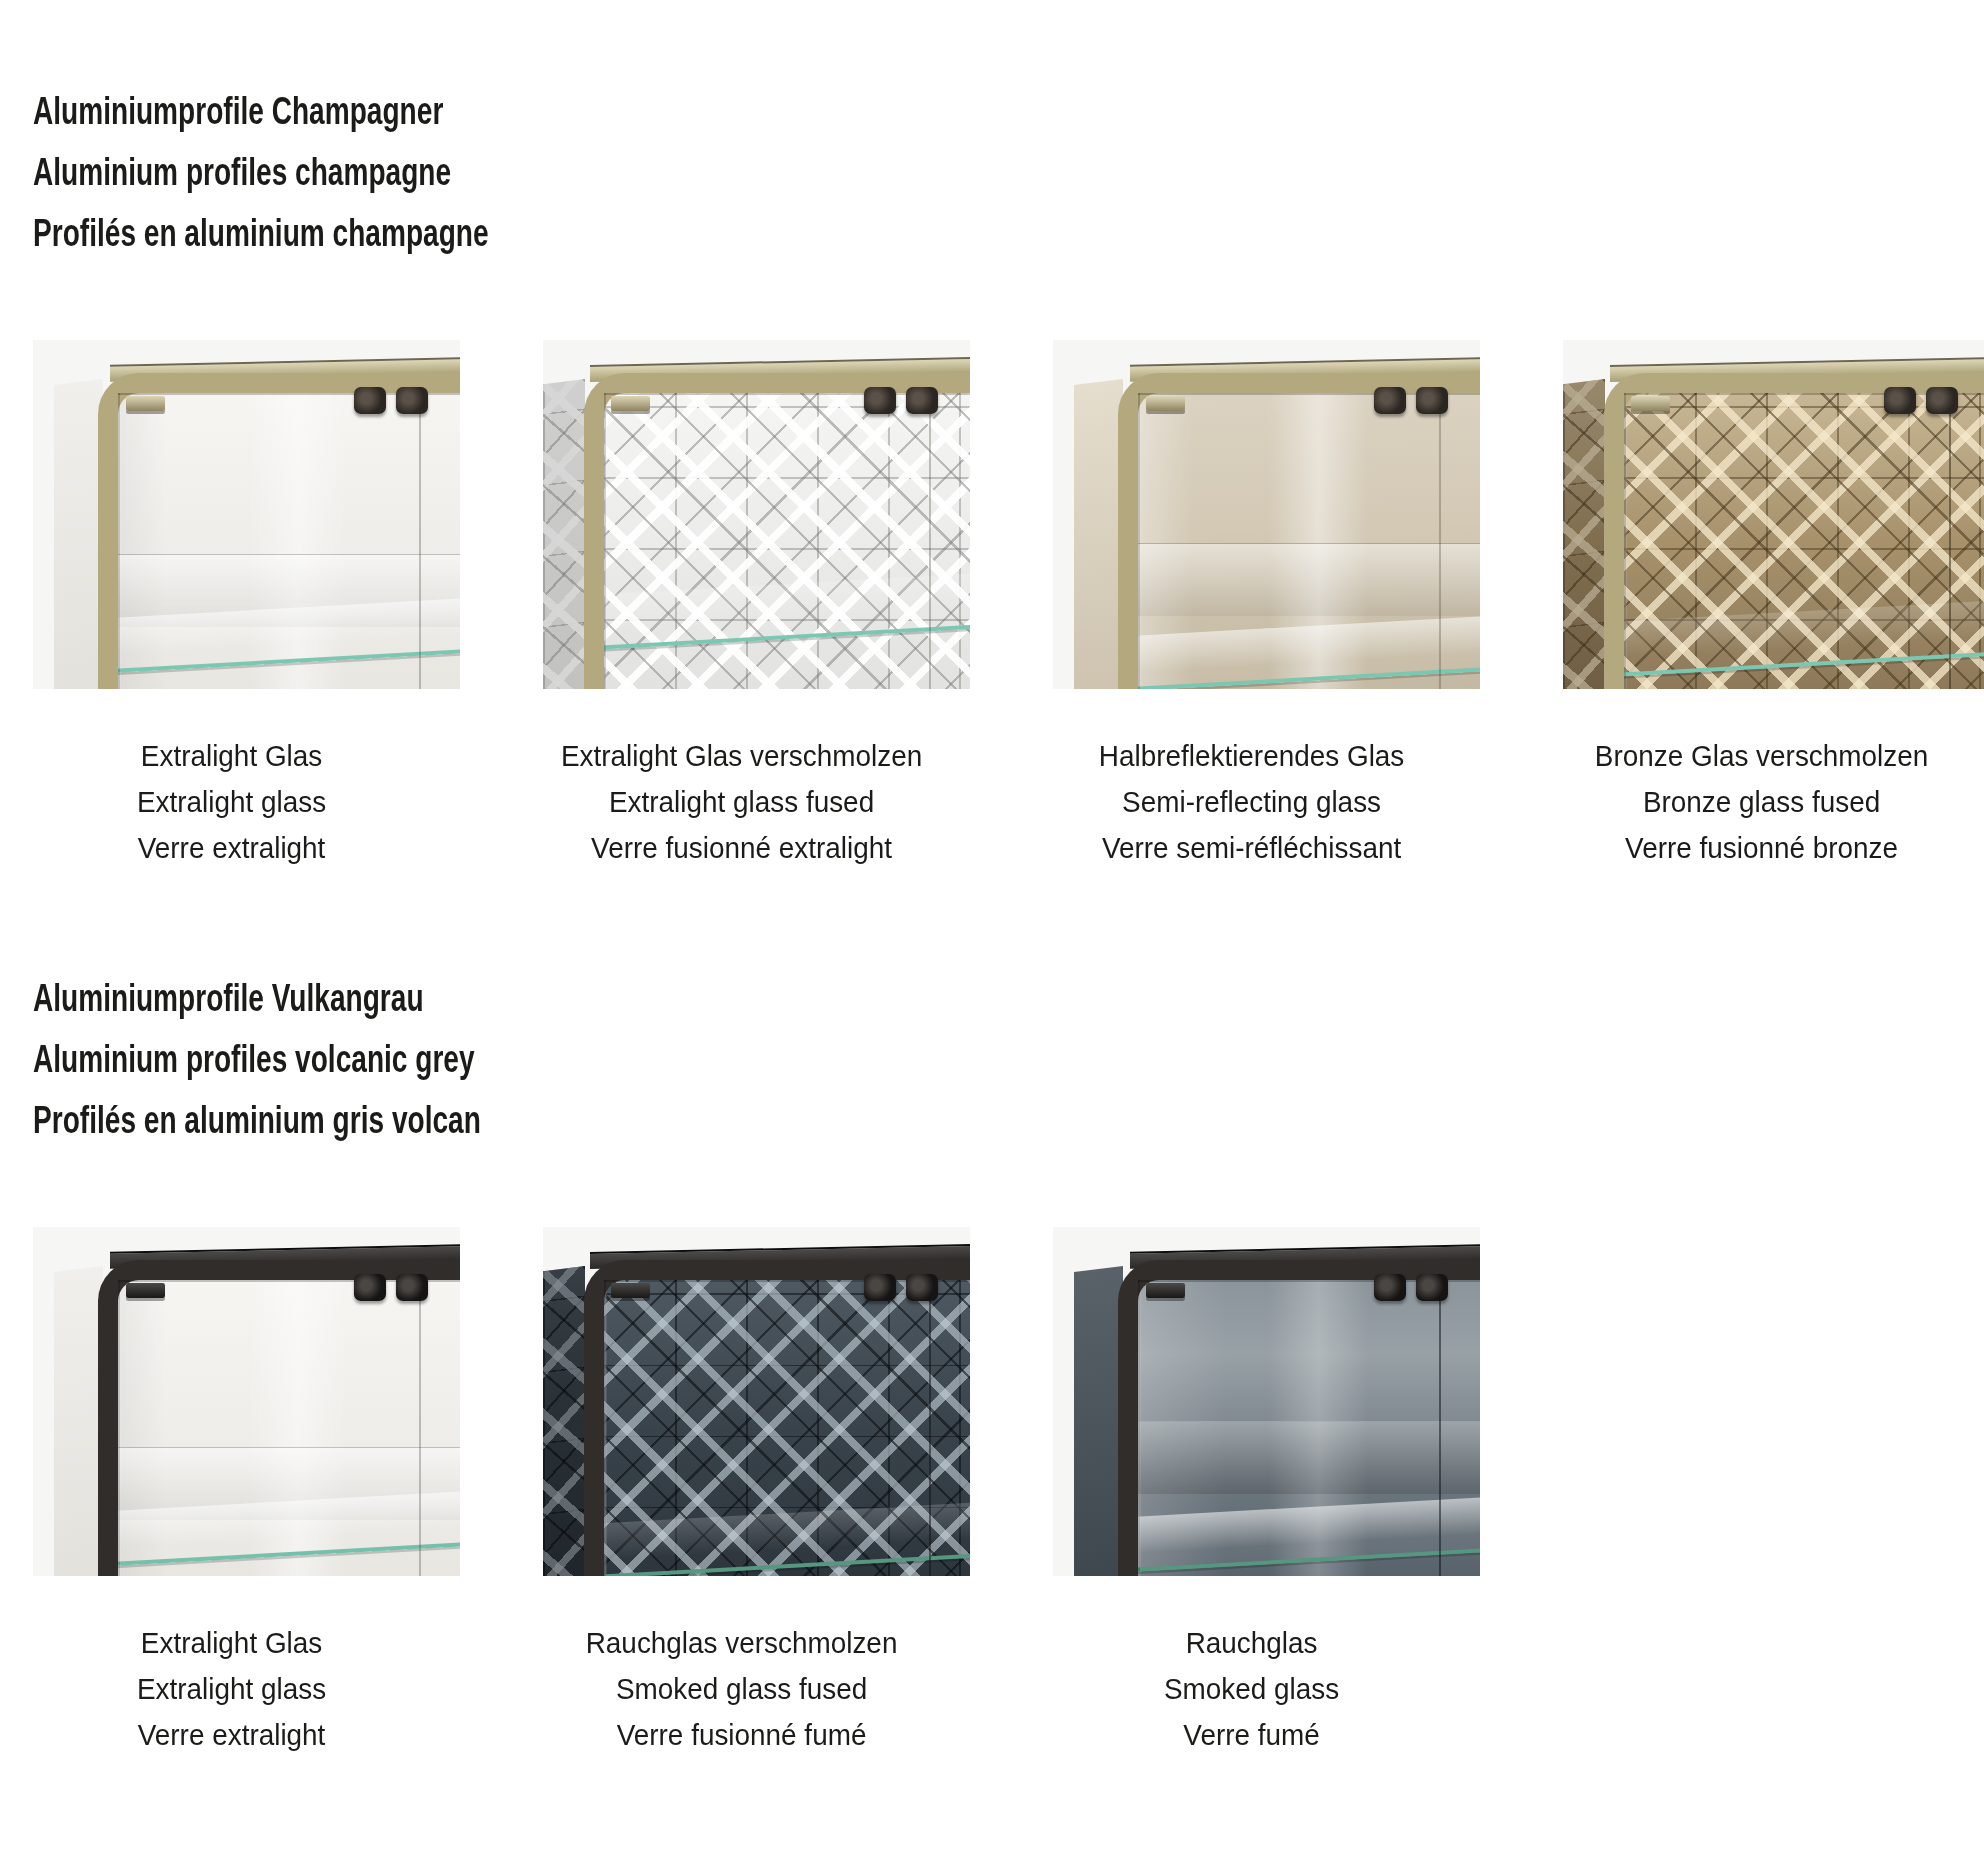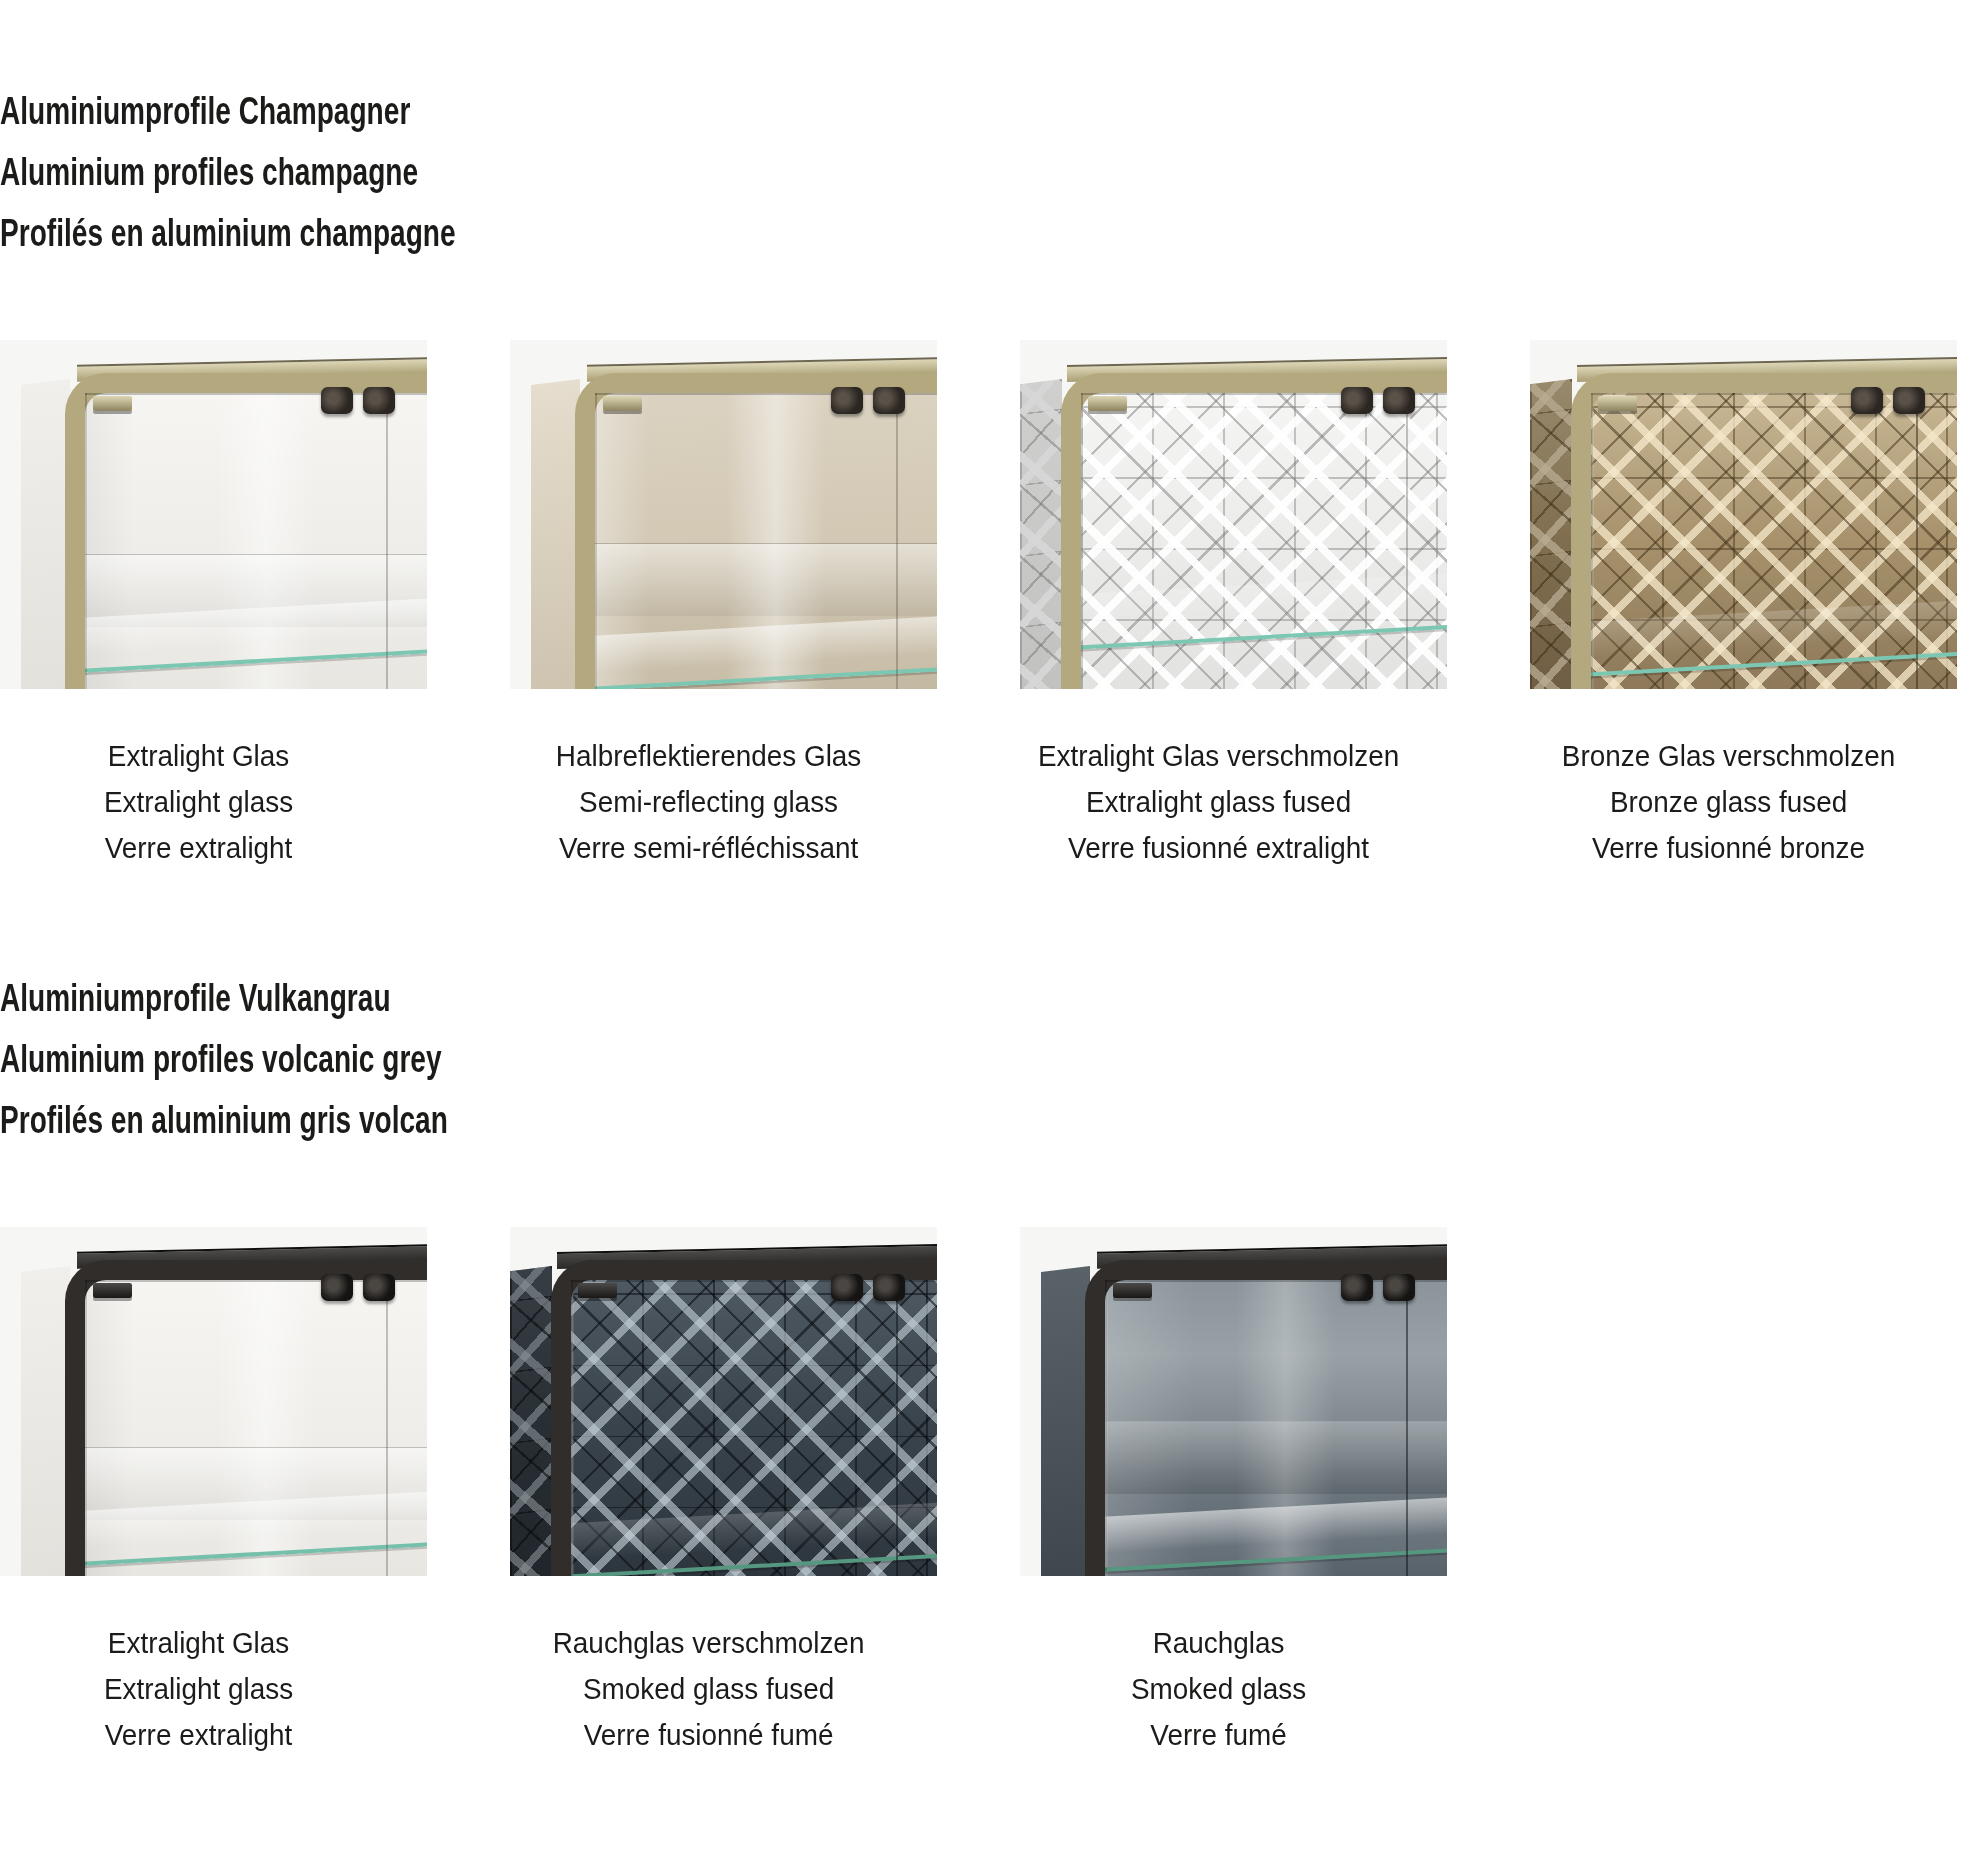--- a/index.html
+++ b/index.html
@@ -1,18 +1,18 @@
 <!DOCTYPE html>
 <html style="font-size:12px"><head>
 <meta charset="utf-8">
 <style>
   * { margin:0; padding:0; box-sizing:border-box; }
   html,body { width:1985px; height:1866px; background:#ffffff; overflow:hidden;
               font-family:"Liberation Sans", sans-serif; color:#1b1b19; }
-  .wrap { }
+  .wrap { padding-left:33px; }
 
   
   .sec-heading { margin-top:80px; }
   .sec-heading.second { margin-top:96px; }
   .h-line { display:block; font-size:39px; font-weight:700; line-height:61px;
             letter-spacing:0px; transform:scaleX(.72); transform-origin:0 50%;
             white-space:nowrap; }
 
   
   .row { display:flex; gap:83px; margin-top:77px; }
@@ -145,58 +145,58 @@
           <div class="hinge h2"></div>
         </div>
         <figcaption class="caption">
           <span class="cap-line">Extralight Glas</span>
           <span class="cap-line">Extralight glass</span>
           <span class="cap-line">Verre extralight</span>
         </figcaption>
       </figure>
 
       <figure class="card">
+        <div class="photo g-fused-xl fused">
+          <div class="side-pane"></div>
+          <div class="lid"></div>
+          <div class="front">
+            <div class="shelf" style="top:64%"></div>
+            <div class="doorline"></div>
+          </div>
+          <div class="corner-frame"></div>
+          <div class="bracket"></div>
+          <div class="hinge h1"></div>
+          <div class="hinge h2"></div>
+        </div>
+        <figcaption class="caption">
+          <span class="cap-line">Extralight Glas verschmolzen</span>
+          <span class="cap-line">Extralight glass fused</span>
+          <span class="cap-line">Verre fusionné extralight</span>
+        </figcaption>
+      </figure>
+
+      <figure class="card">
         <div class="photo g-semi">
           <div class="side-pane"></div>
           <div class="lid"></div>
           <div class="front">
             <div class="streak"></div>
             <div class="backline" style="top:50%"></div>
             <div class="shelf" style="top:78%"></div>
             <div class="doorline"></div>
           </div>
           <div class="corner-frame"></div>
           <div class="bracket"></div>
           <div class="hinge h1"></div>
           <div class="hinge h2"></div>
         </div>
         <figcaption class="caption">
           <span class="cap-line">Halbreflektierendes Glas</span>
           <span class="cap-line">Semi-reflecting glass</span>
           <span class="cap-line">Verre semi-réfléchissant</span>
-        </figcaption>
-      </figure>
-
-      <figure class="card">
-        <div class="photo g-fused-xl fused">
-          <div class="side-pane"></div>
-          <div class="lid"></div>
-          <div class="front">
-            <div class="shelf" style="top:64%"></div>
-            <div class="doorline"></div>
-          </div>
-          <div class="corner-frame"></div>
-          <div class="bracket"></div>
-          <div class="hinge h1"></div>
-          <div class="hinge h2"></div>
-        </div>
-        <figcaption class="caption">
-          <span class="cap-line">Extralight Glas verschmolzen</span>
-          <span class="cap-line">Extralight glass fused</span>
-          <span class="cap-line">Verre fusionné extralight</span>
         </figcaption>
       </figure>
 
       <figure class="card">
         <div class="photo g-fused-bronze fused">
           <div class="side-pane"></div>
           <div class="lid"></div>
           <div class="front">
             <div class="shelf" style="top:73%"></div>
             <div class="doorline"></div>

